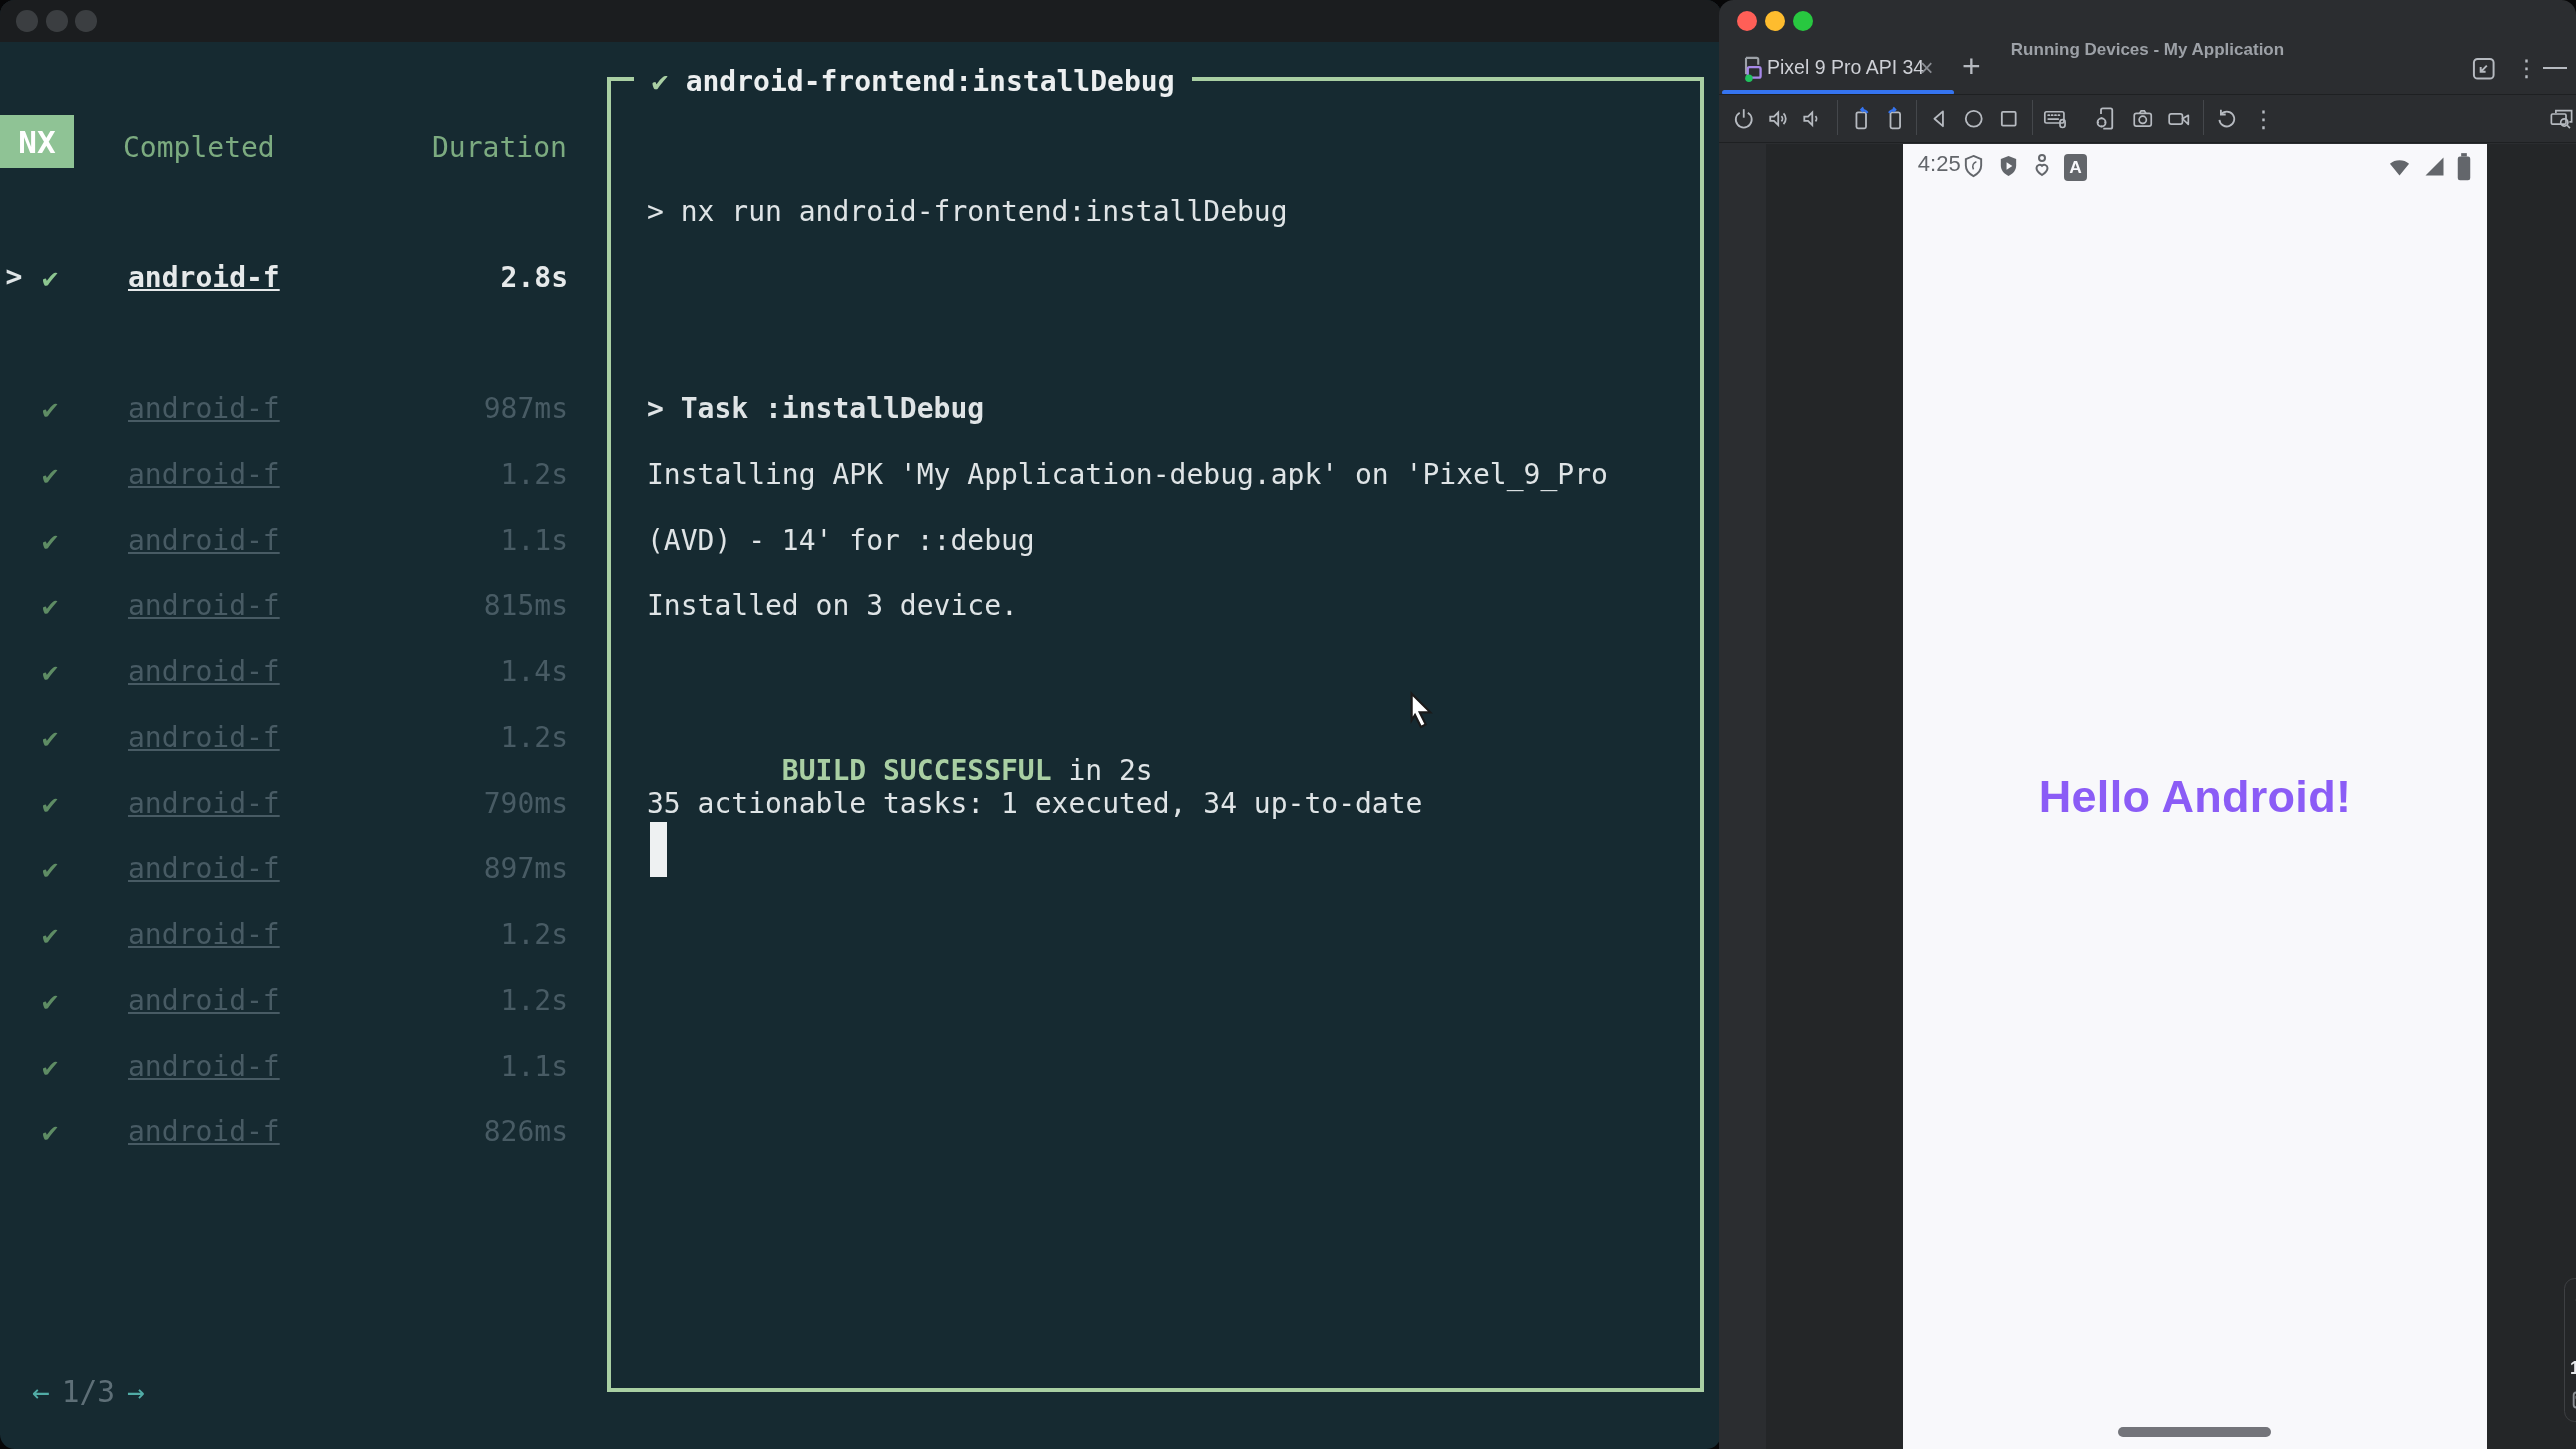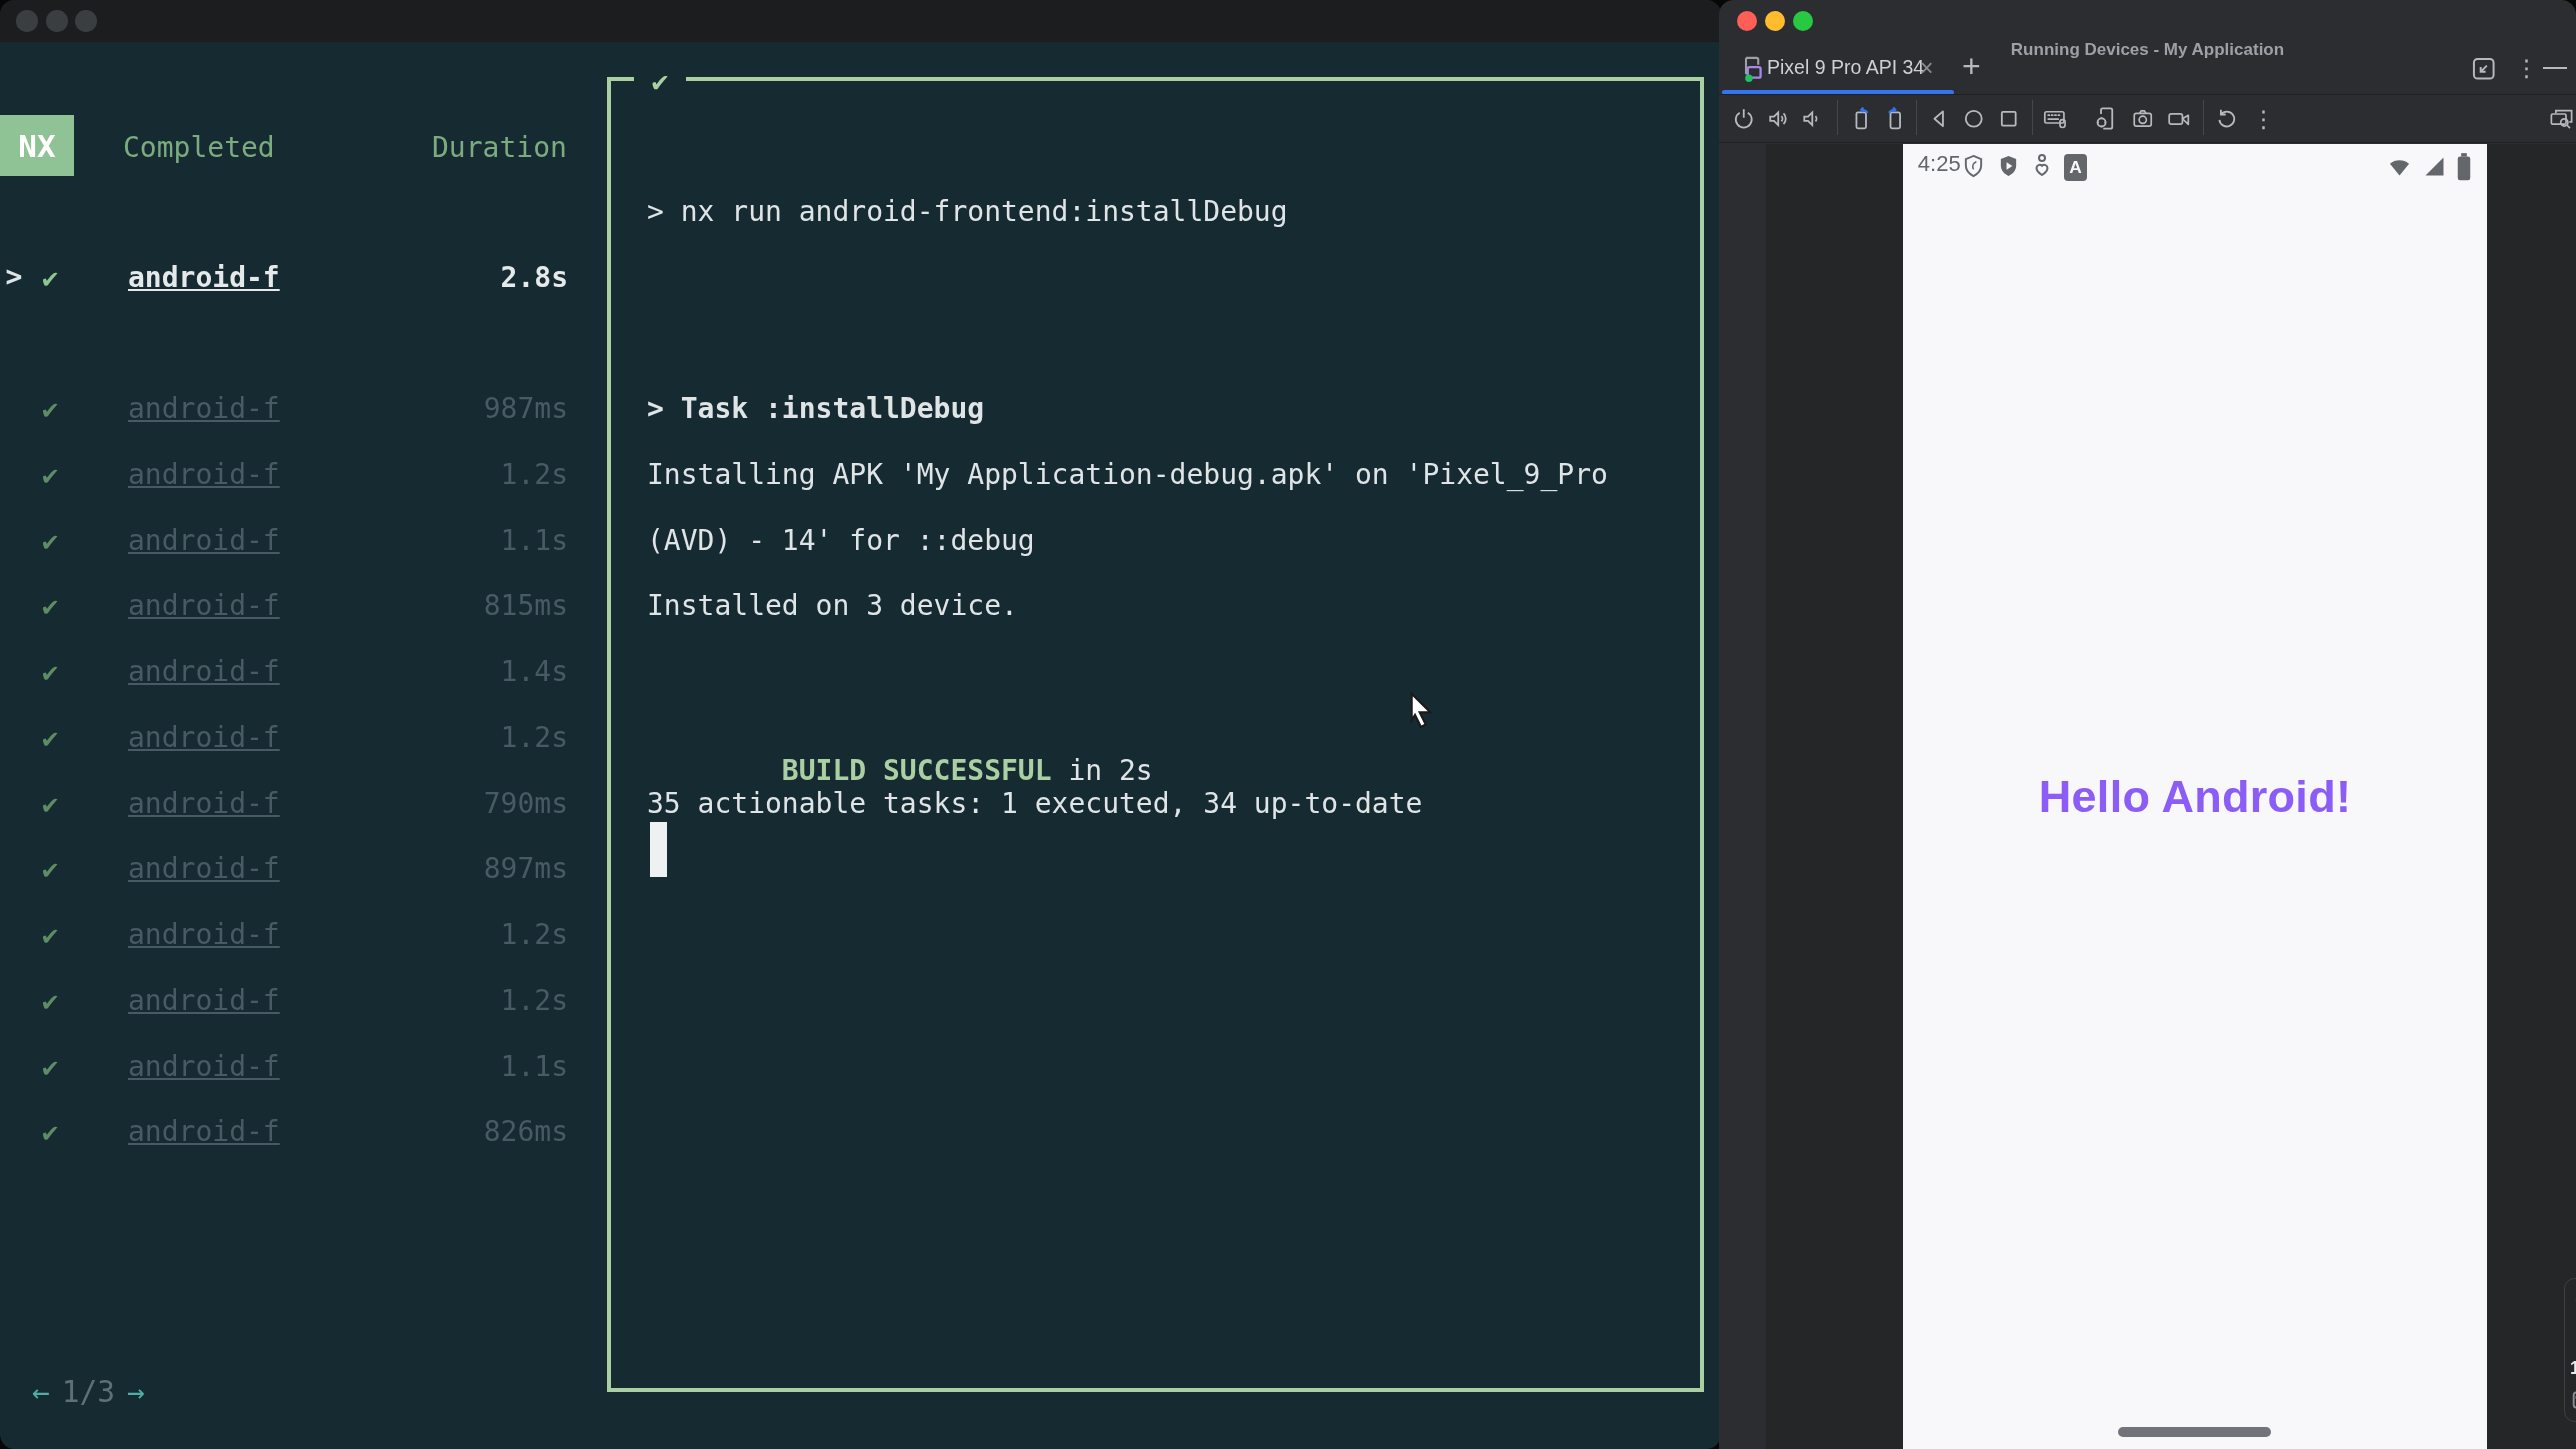--- a/index.html
+++ b/index.html
@@ -6,21 +6,21 @@
   html,body { width:2576px; height:1449px; background:#070708; overflow:hidden; }
   .screen { position:relative; width:2576px; height:1449px; font-family:"Liberation Sans", sans-serif; }
 
   
   .term-window { position:absolute; left:0; top:0; width:1721px; height:1449px;
     background:#162a31; border-radius:14.8px 14.8px 14.8px 14.8px; }
   .term-titlebar { position:absolute; left:0; top:0; width:100%; height:42px;
     background:#1b1d1f; border-radius:14.8px 14.8px 0 0; }
   .tl-dot { position:absolute; top:10px; width:21.5px; height:21.5px; border-radius:50%; background:#3b3e41; }
 
-  .nx-badge { position:absolute; left:0; top:115px; width:74px; height:61px; background:#8fc395;
+  .nx-badge { position:absolute; left:0; top:115px; width:74px; height:53px; background:#8fc395;
     color:#ffffff; font-family:"DejaVu Sans Mono", monospace; font-size:31px; font-weight:bold;
     display:flex; align-items:center; justify-content:center; }
 
   .col-head { position:absolute; color:#7cab80; font-size:28px; font-family:"DejaVu Sans Mono", monospace; }
 
   .task-row { position:absolute; left:42px; width:526px; height:40px; font-size:28px;
     font-family:"DejaVu Sans Mono", monospace; color:#485b64; }
   .task-row .check { position:absolute; left:0; top:4px; color:#5e8c64; font-size:27px; }
   .task-row .tname { position:absolute; left:86px; top:2.7px;text-decoration:underline; }
   .task-row .tdur  { position:absolute; right:0; top:2.7px; }
@@ -171,20 +171,21 @@
       <span class="tdur">826ms</span>
     </div>
 
     <div class="pagination">
       <span class="arrow">←</span><span class="pg-label">1/3</span><span class="arrow">→</span>
     </div>
 
     <div class="out-box">
       <div class="out-title">
         <span class="check">✔</span>
+        <span>android-frontend:installDebug</span>
       </div>
       <div class="out-line" style="top:114px">&gt; nx run android-frontend:installDebug</div>
       <div class="out-line" style="top:311px; font-weight:bold">&gt; Task :installDebug</div>
       <div class="out-line" style="top:377px">Installing APK 'My Application-debug.apk' on 'Pixel_9_Pro</div>
       <div class="out-line" style="top:443px">(AVD) - 14' for ::debug</div>
       <div class="out-line" style="top:508px">Installed on 3 device.</div>
       <div class="out-line" style="top:640px">
         <span class="build-green">BUILD SUCCESSFUL</span><span> in 2s</span>
       </div>
       <div class="out-line" style="top:706px">35 actionable tasks: 1 executed, 34 up-to-date</div>

